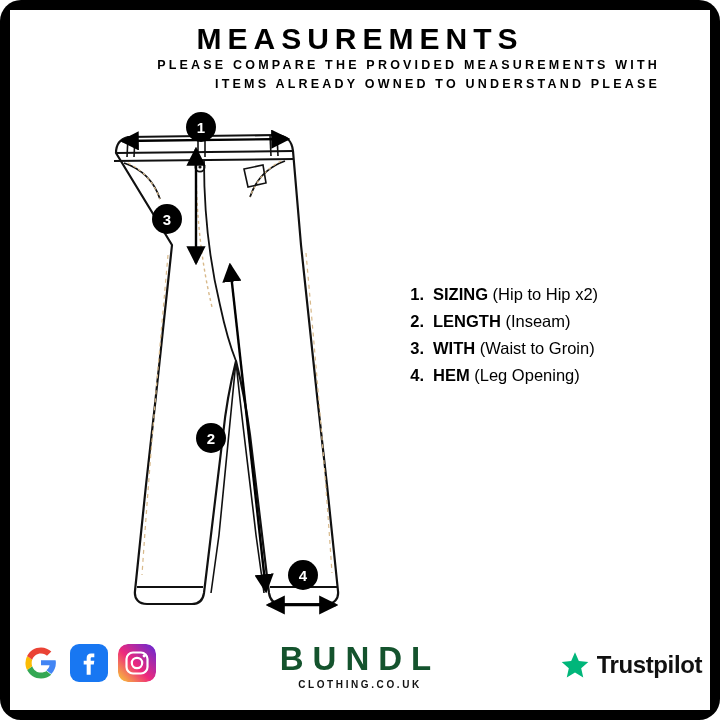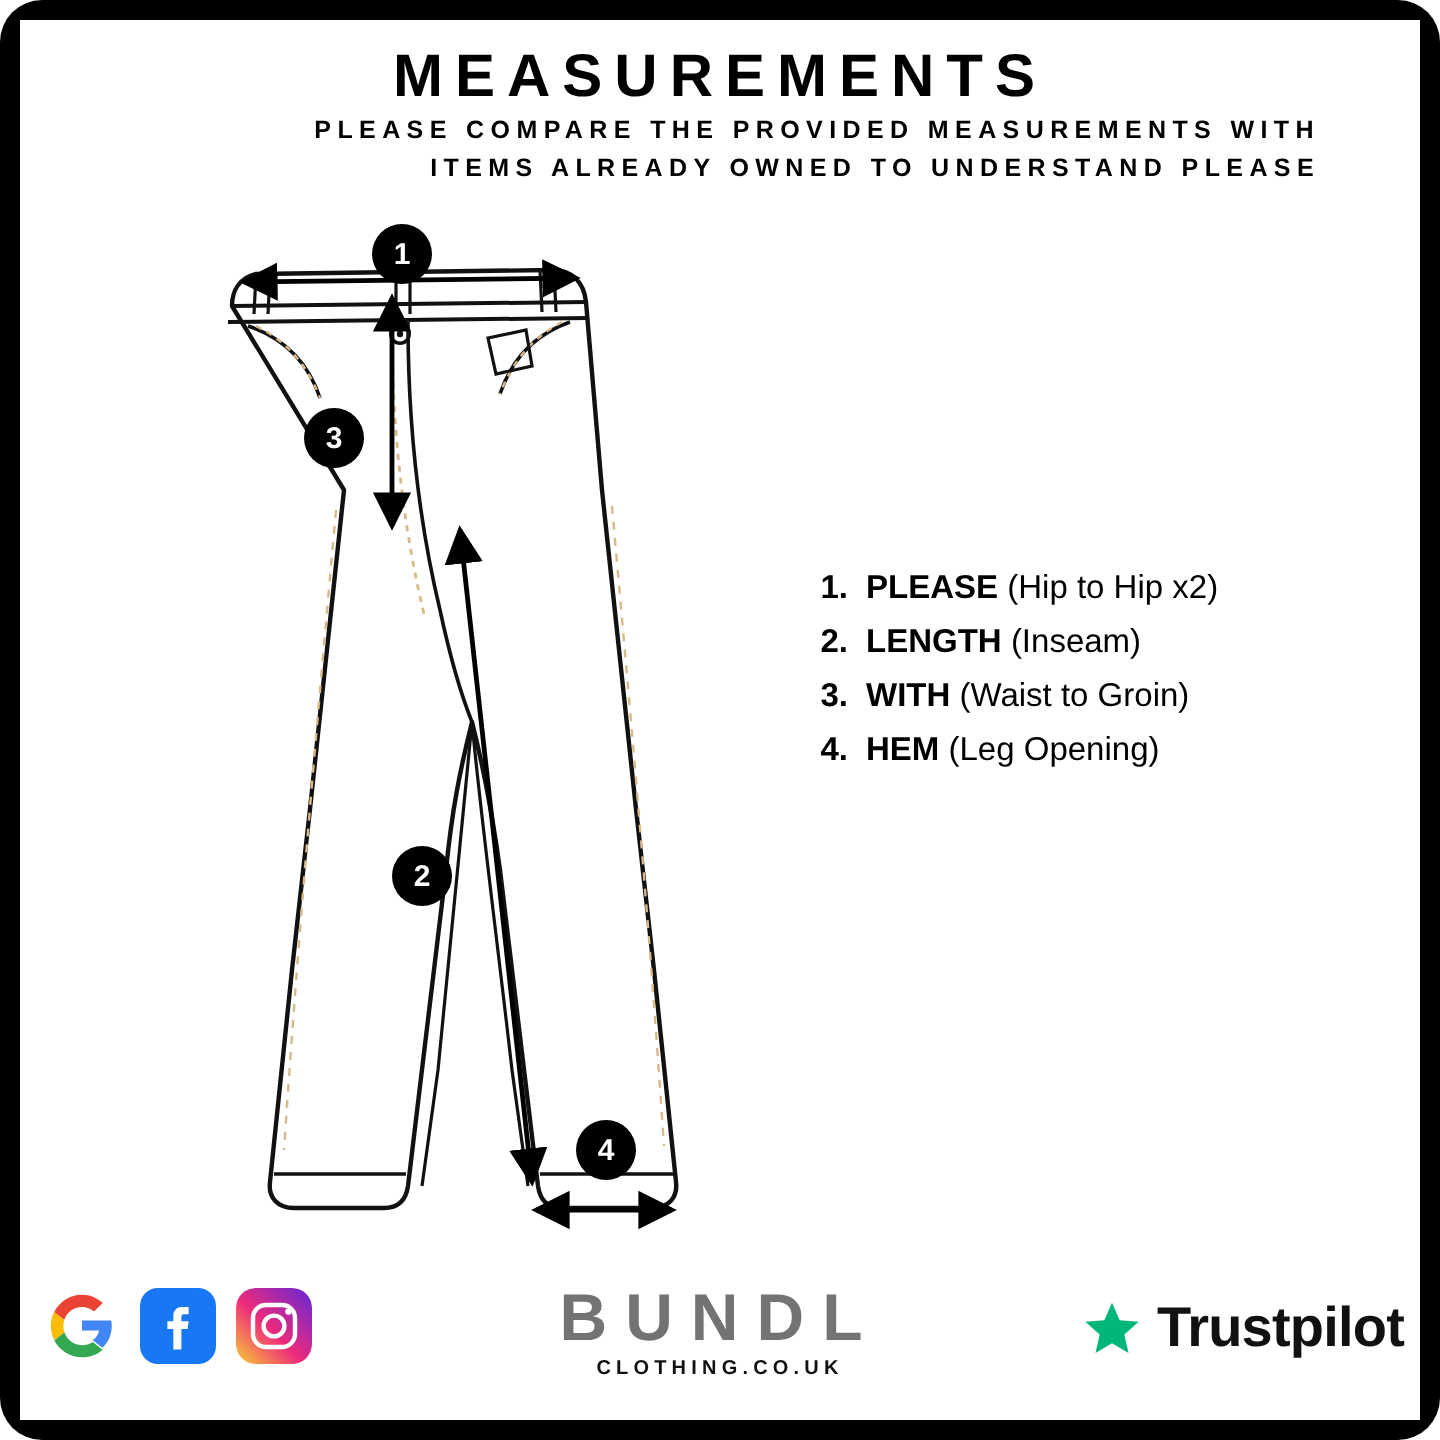--- a/index.html
+++ b/index.html
@@ -121,40 +121,40 @@
     position: absolute;
     left: 0;
     bottom: 12px;
     width: 720px;
     text-align: center;
   }
   .brand-name {
     font-size: 33px;
     font-weight: bold;
     letter-spacing: 9px;
-    color: #737373;
+    color: #14532d;
     line-height: 1.05;
   }
   .brand-sub {
     font-size: 10px;
     font-weight: bold;
     letter-spacing: 2.6px;
     color: #111111;
     margin-top: 2px;
   }
   .trustpilot {
     position: absolute;
     right: 18px;
     bottom: 22px;
     display: flex;
     align-items: center;
     gap: 7px;
   }
   .tp-text {
-    font-size: 28px;
+    font-size: 24px;
     font-weight: bold;
     color: #111111;
     letter-spacing: -0.4px;
   }
 </style>
 </head>
 <body>
 
 <div id="page">
 
@@ -243,21 +243,21 @@
 
     <div class="badge" style="left:106px; top:7px;">1</div>
     <div class="badge" style="left:72px; top:99px;">3</div>
     <div class="badge" style="left:116px; top:318px;">2</div>
     <div class="badge" style="left:208px; top:455px;">4</div>
   </div>
 
   <div class="legend">
     <div class="legend-row">
       <span class="legend-num">1.</span>
-      <span class="legend-text"><b>PLEASE</b> <span>(Hip to Hip x2)</span></span>
+      <span class="legend-text"><b>SIZING</b> <span>(Hip to Hip x2)</span></span>
     </div>
     <div class="legend-row">
       <span class="legend-num">2.</span>
       <span class="legend-text"><b>LENGTH</b> <span>(Inseam)</span></span>
     </div>
     <div class="legend-row">
       <span class="legend-num">3.</span>
       <span class="legend-text"><b>WITH</b> <span>(Waist to Groin)</span></span>
     </div>
     <div class="legend-row">

